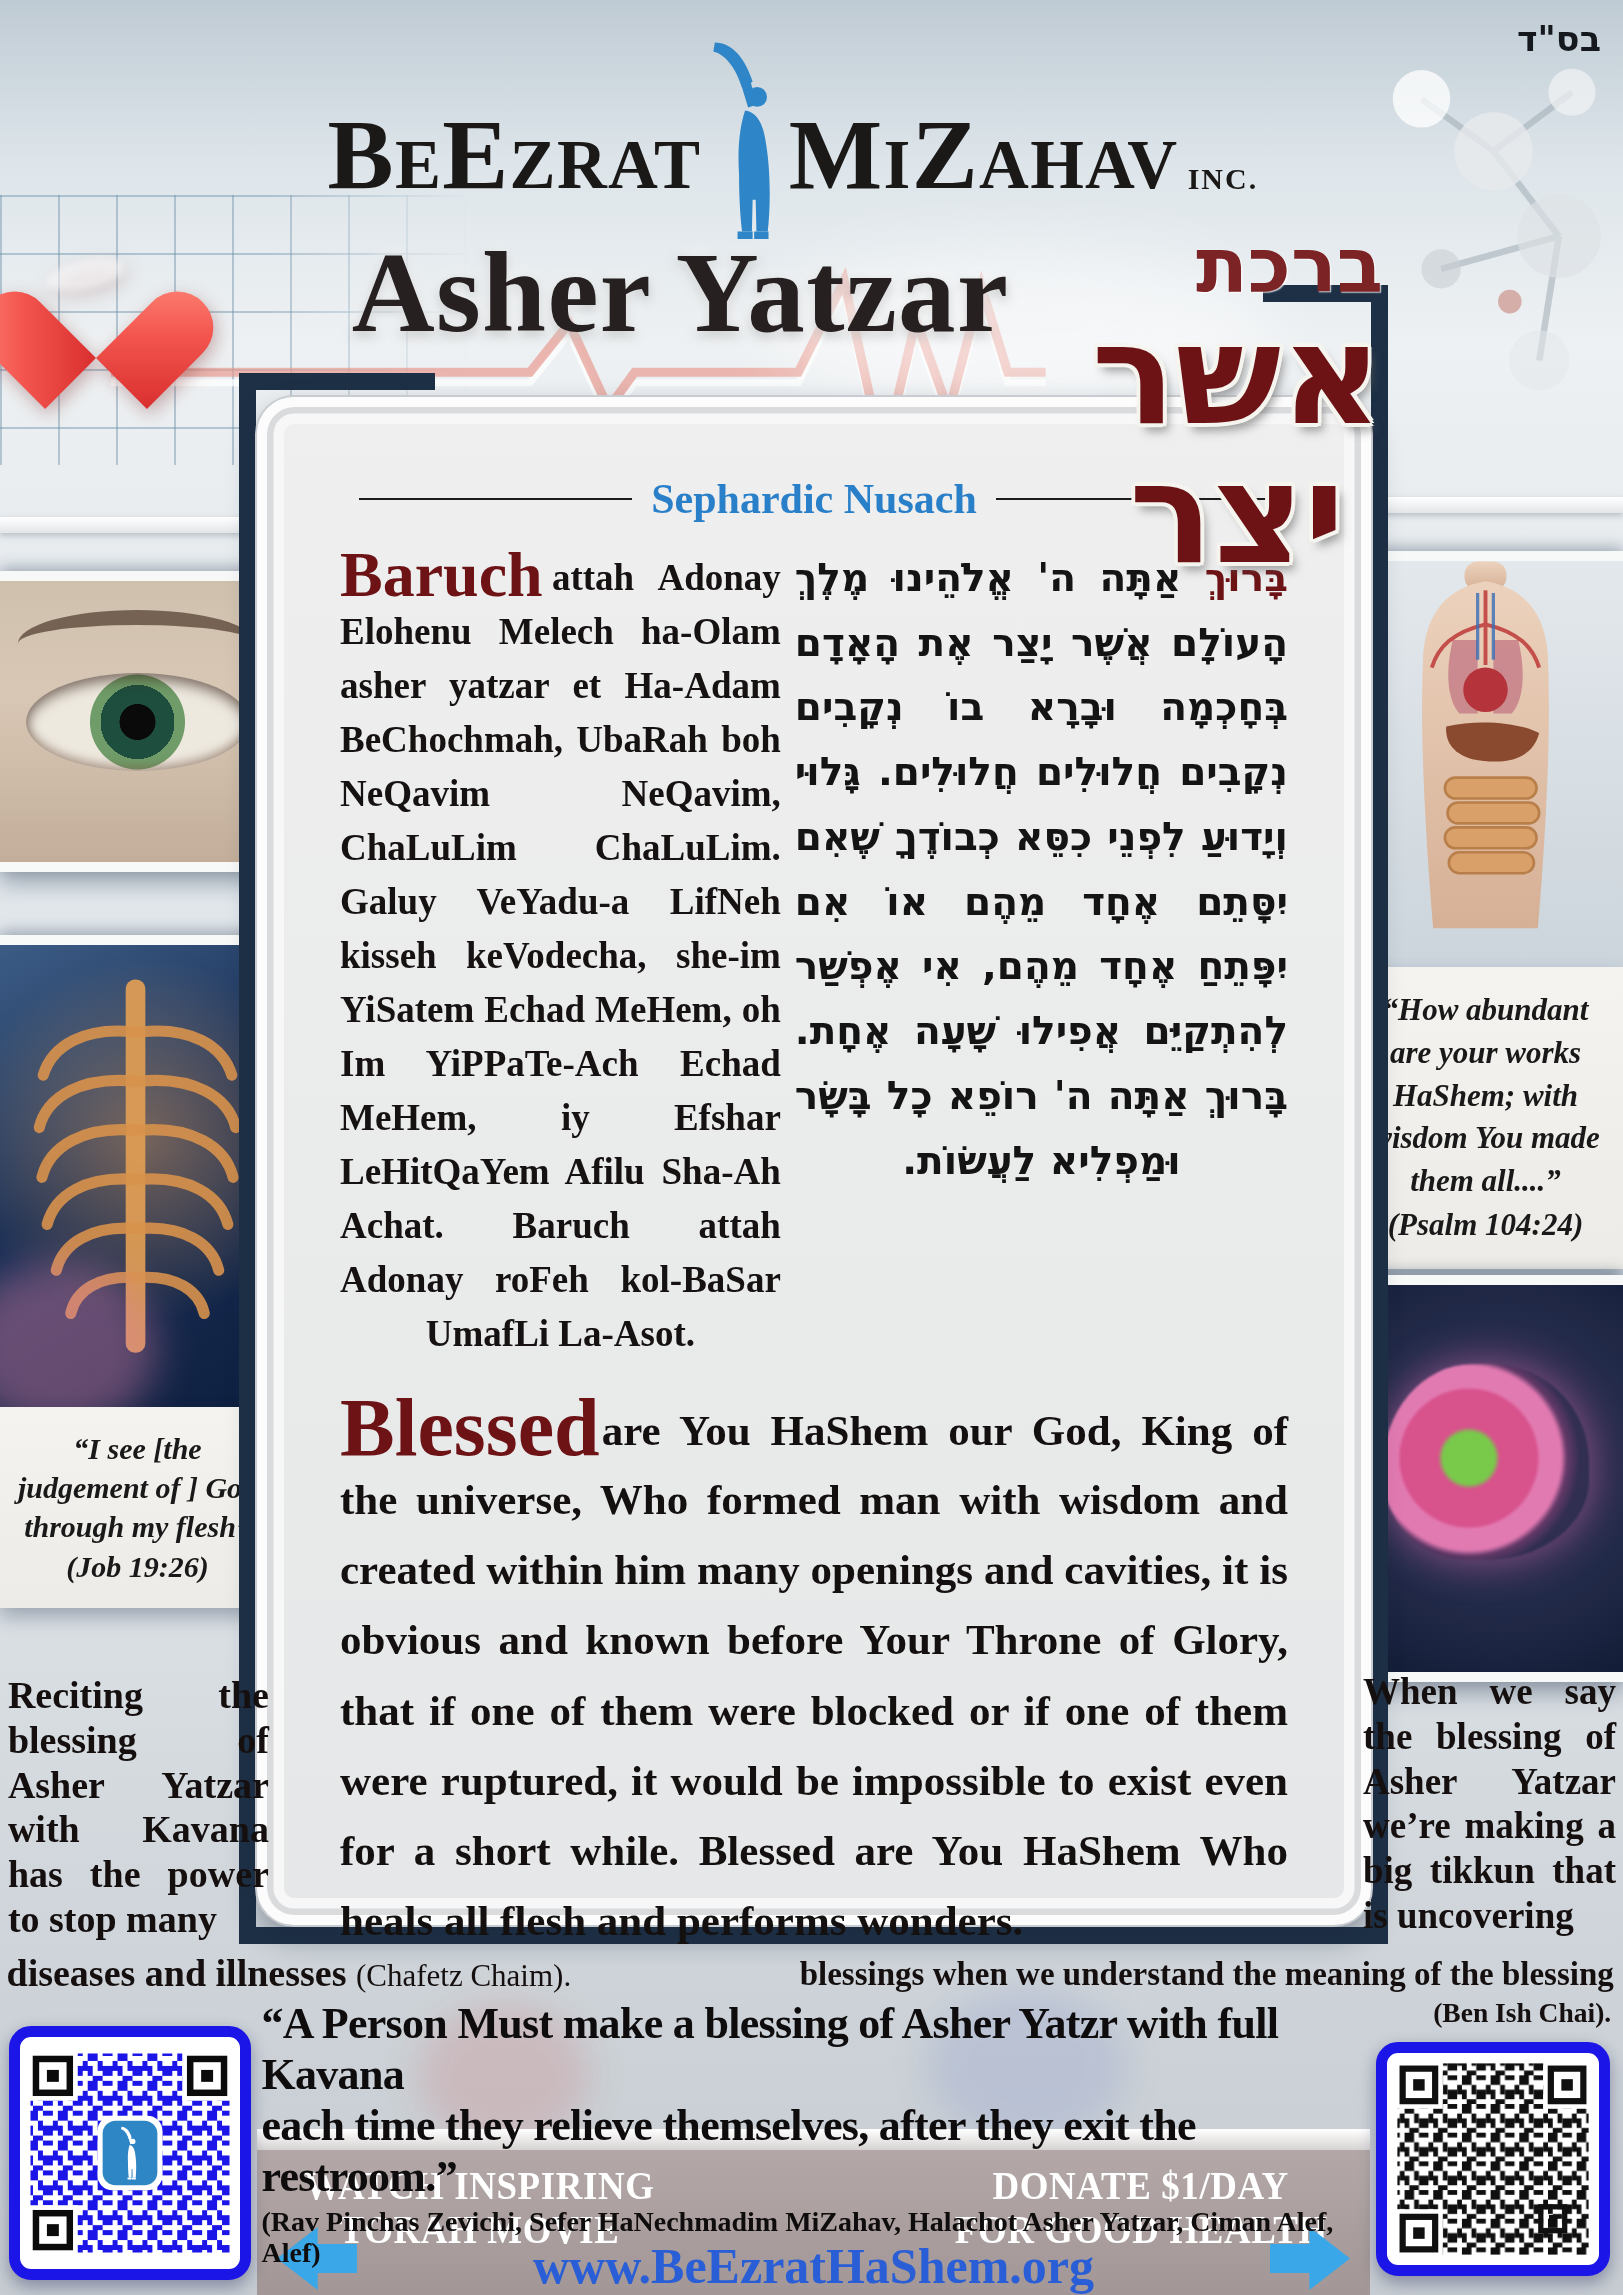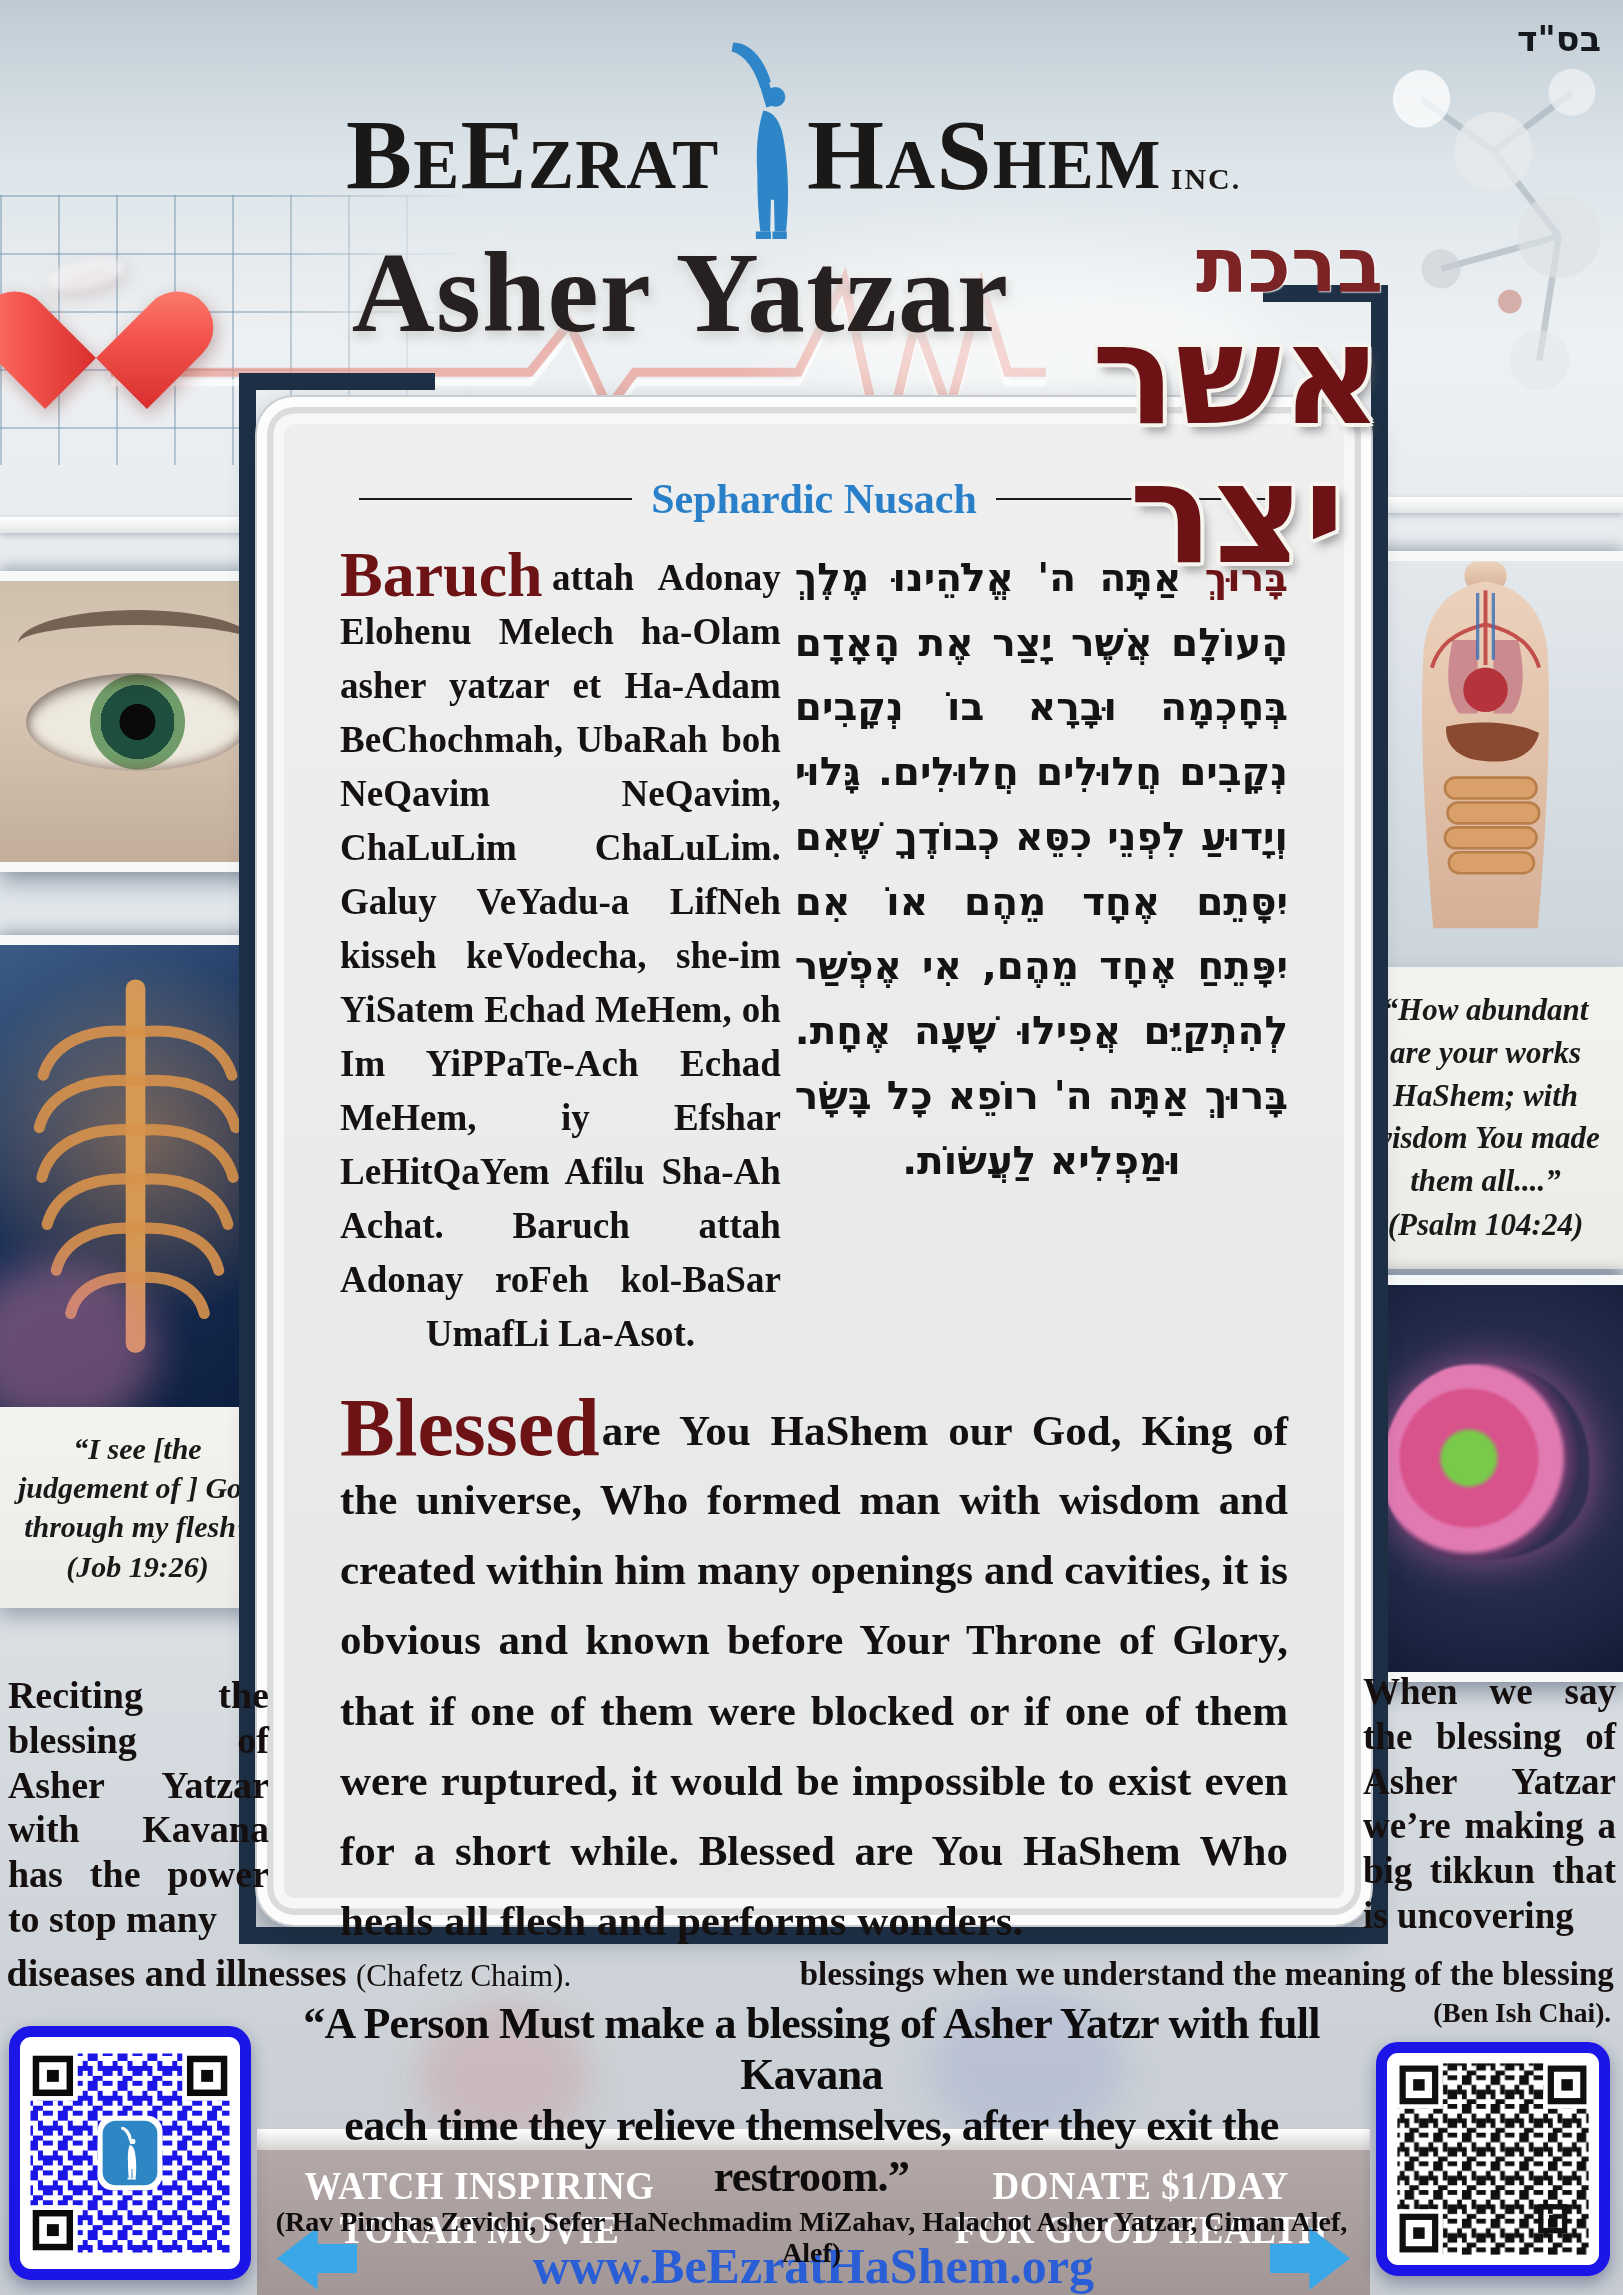--- a/index.html
+++ b/index.html
@@ -110,21 +110,21 @@
 
   
   .note{z-index:5;font:700 38px/1.18 "Liberation Serif",serif;color:#15100f;text-align:justify;text-align-last:left;}
   .note-left{left:7.9px;top:1673px;width:261px;}
   .note-right{left:1363px;top:1670px;width:253px;font-size:37px;line-height:1.21;}
   .cont-left{left:6.5px;top:1954px;z-index:5;white-space:nowrap;font:700 38px/1 "Liberation Serif",serif;color:#15100f;}
   .cont-left .src{font:400 31px/1 "Liberation Serif",serif;}
   .cont-right{right:9.2px;top:1958px;z-index:5;white-space:nowrap;font:700 33px/1 "Liberation Serif",serif;color:#15100f;}
   .ben{right:11.8px;top:1999px;z-index:5;font:700 27.5px/1 "Liberation Serif",serif;color:#15100f;}
 
-  .ruling{left:50%;top:1998px;transform:translateX(-50%);width:1100px;text-align:center;z-index:5;color:#0e0c0c;}
+  .ruling{left:50%;top:1998px;transform:translateX(-50%);width:1100px;text-align:left;z-index:5;color:#0e0c0c;}
   .ruling .l1,.ruling .l2{font:700 44px/1.16 "Liberation Serif",serif;letter-spacing:-0.7px;}
   .ruling .src{font:700 28px/1.1 "Liberation Serif",serif;margin-top:5.2px;}
 
   .pill1{left:419px;top:2003px;width:170px;height:144px;border-radius:50%;background:rgba(200,70,70,.16);filter:blur(17px);z-index:1;}
   .pill2{left:929px;top:1990px;width:196px;height:151px;border-radius:50%;background:rgba(80,100,200,.14);filter:blur(18.3px);z-index:1;}
 
   
   .bar-top{left:257px;top:2129px;width:1113px;height:22px;z-index:4;
      background:linear-gradient(180deg,#ffffff,#d4d1d0);}
   .bar{left:257px;top:2150px;width:1113px;height:146px;z-index:4;
@@ -187,21 +187,21 @@
     <circle cx="300" cy="520" r="46" fill="#e4e7e9" opacity=".55"></circle>
     <circle cx="255" cy="430" r="18" fill="#c26d62" opacity=".5"></circle>
   </svg>
   <div class="abs bsd">בס"ד</div>
 
   <div class="abs logo">
     <span class="word">BeEzrat</span>
     <svg class="logo-fig" viewBox="0 0 100 270">
         <use href="#shofar-man" fill="#2e86c8"></use>
       </svg>
-    <span class="word">HaShem</span>
+    <span class="word">MiZahav</span>
     <span class="suffix">INC.</span>
   </div>
 
   <div class="abs page-title">Asher Yatzar</div>
   <div class="abs title-heb-big">אשר יצר</div>
   <div class="abs title-heb-small">ברכת</div>
 
   <div class="abs stripe" style="left:0;top:517px;"></div>
   <div class="abs band left-band band-eye">
     <div class="brow"></div>

